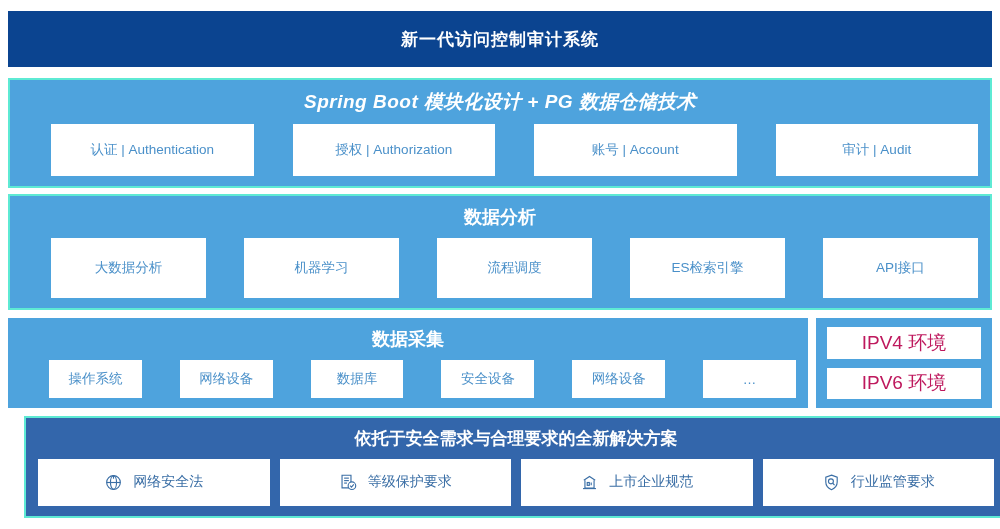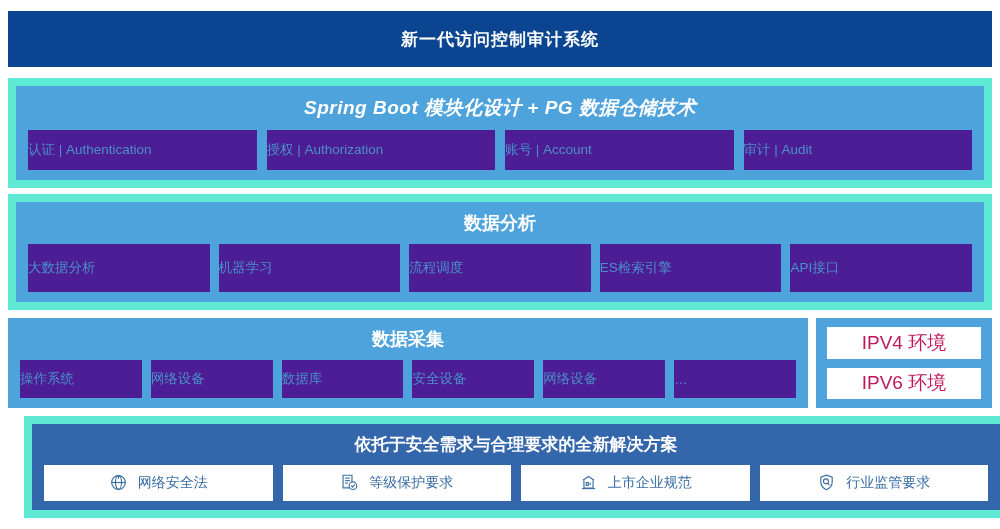--- a/index.html
+++ b/index.html
@@ -37,21 +37,21 @@
   
   .band {
     position: absolute;
     background: #4ea3dd;
   }
   .band-light { background: #4ea3dd; }
   .band-dark  { background: #3366ab; }
 
   
   .inner-box {
-    border: 8px solid #5eead4;
+    border: 2px solid #5eead4;
     width: 100%;
     height: 100%;
     padding: 8px 12px 10px 12px;
     display: flex;
     flex-direction: column;
   }
   .inner-box.no-border { border: none; }
 
   .band-title {
     text-align: center;
@@ -71,26 +71,28 @@
   }
 
   .card-row {
     display: flex;
     gap: 9px;
     flex: 1;
     align-items: stretch;
   }
   .card {
     flex: 1;
-    background: #4c1d95;
-    display: flex;
-    align-items: center;
+    background: #ffffff;
+    display: flex;
+    align-items: center;
+    justify-content: center;
     color: #4a90c9;
     font-size: 13.5px;
     min-height: 34px;
+    margin-left: 29px;
   }
   .card .label { white-space: nowrap; }
 
   
   .sec-spring { left: 8px; top: 78px; width: 984px; height: 110px; }
   
   .sec-analysis { left: 8px; top: 194px; width: 984px; height: 116px; }
   
   .sec-collect { left: 8px; top: 318px; width: 800px; height: 90px; }
   .sec-env { left: 816px; top: 318px; width: 176px; height: 90px; }

